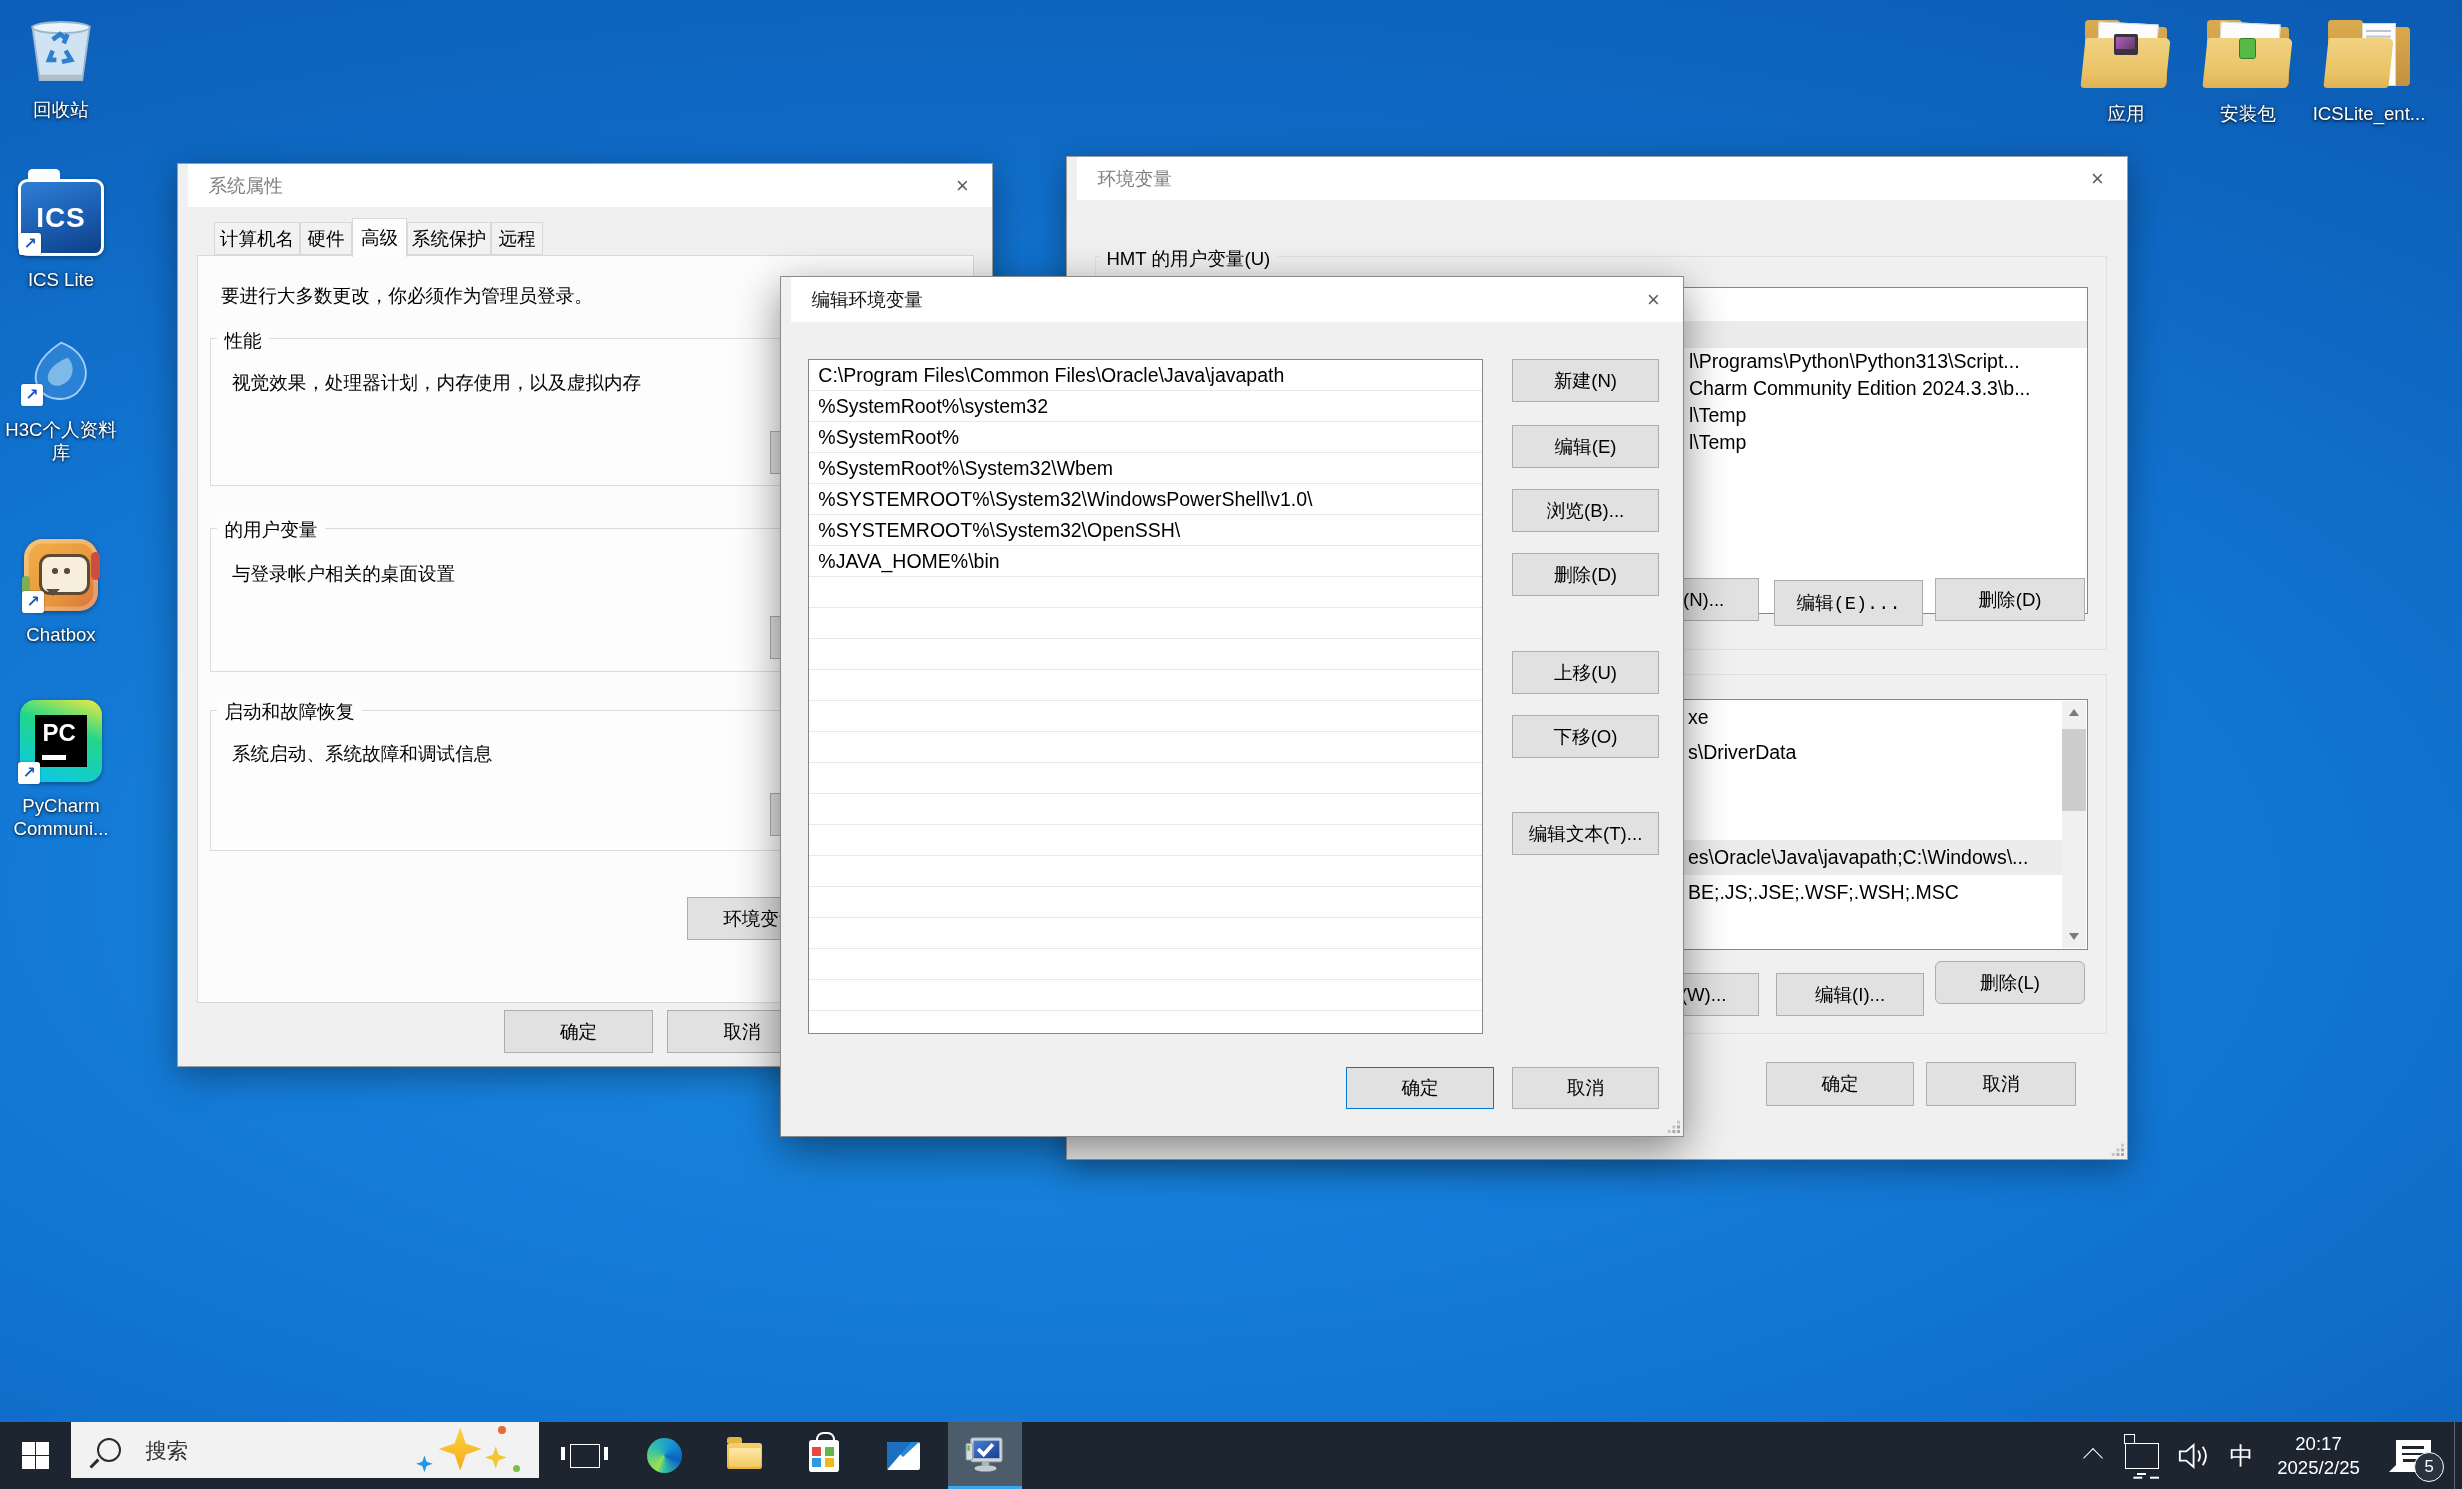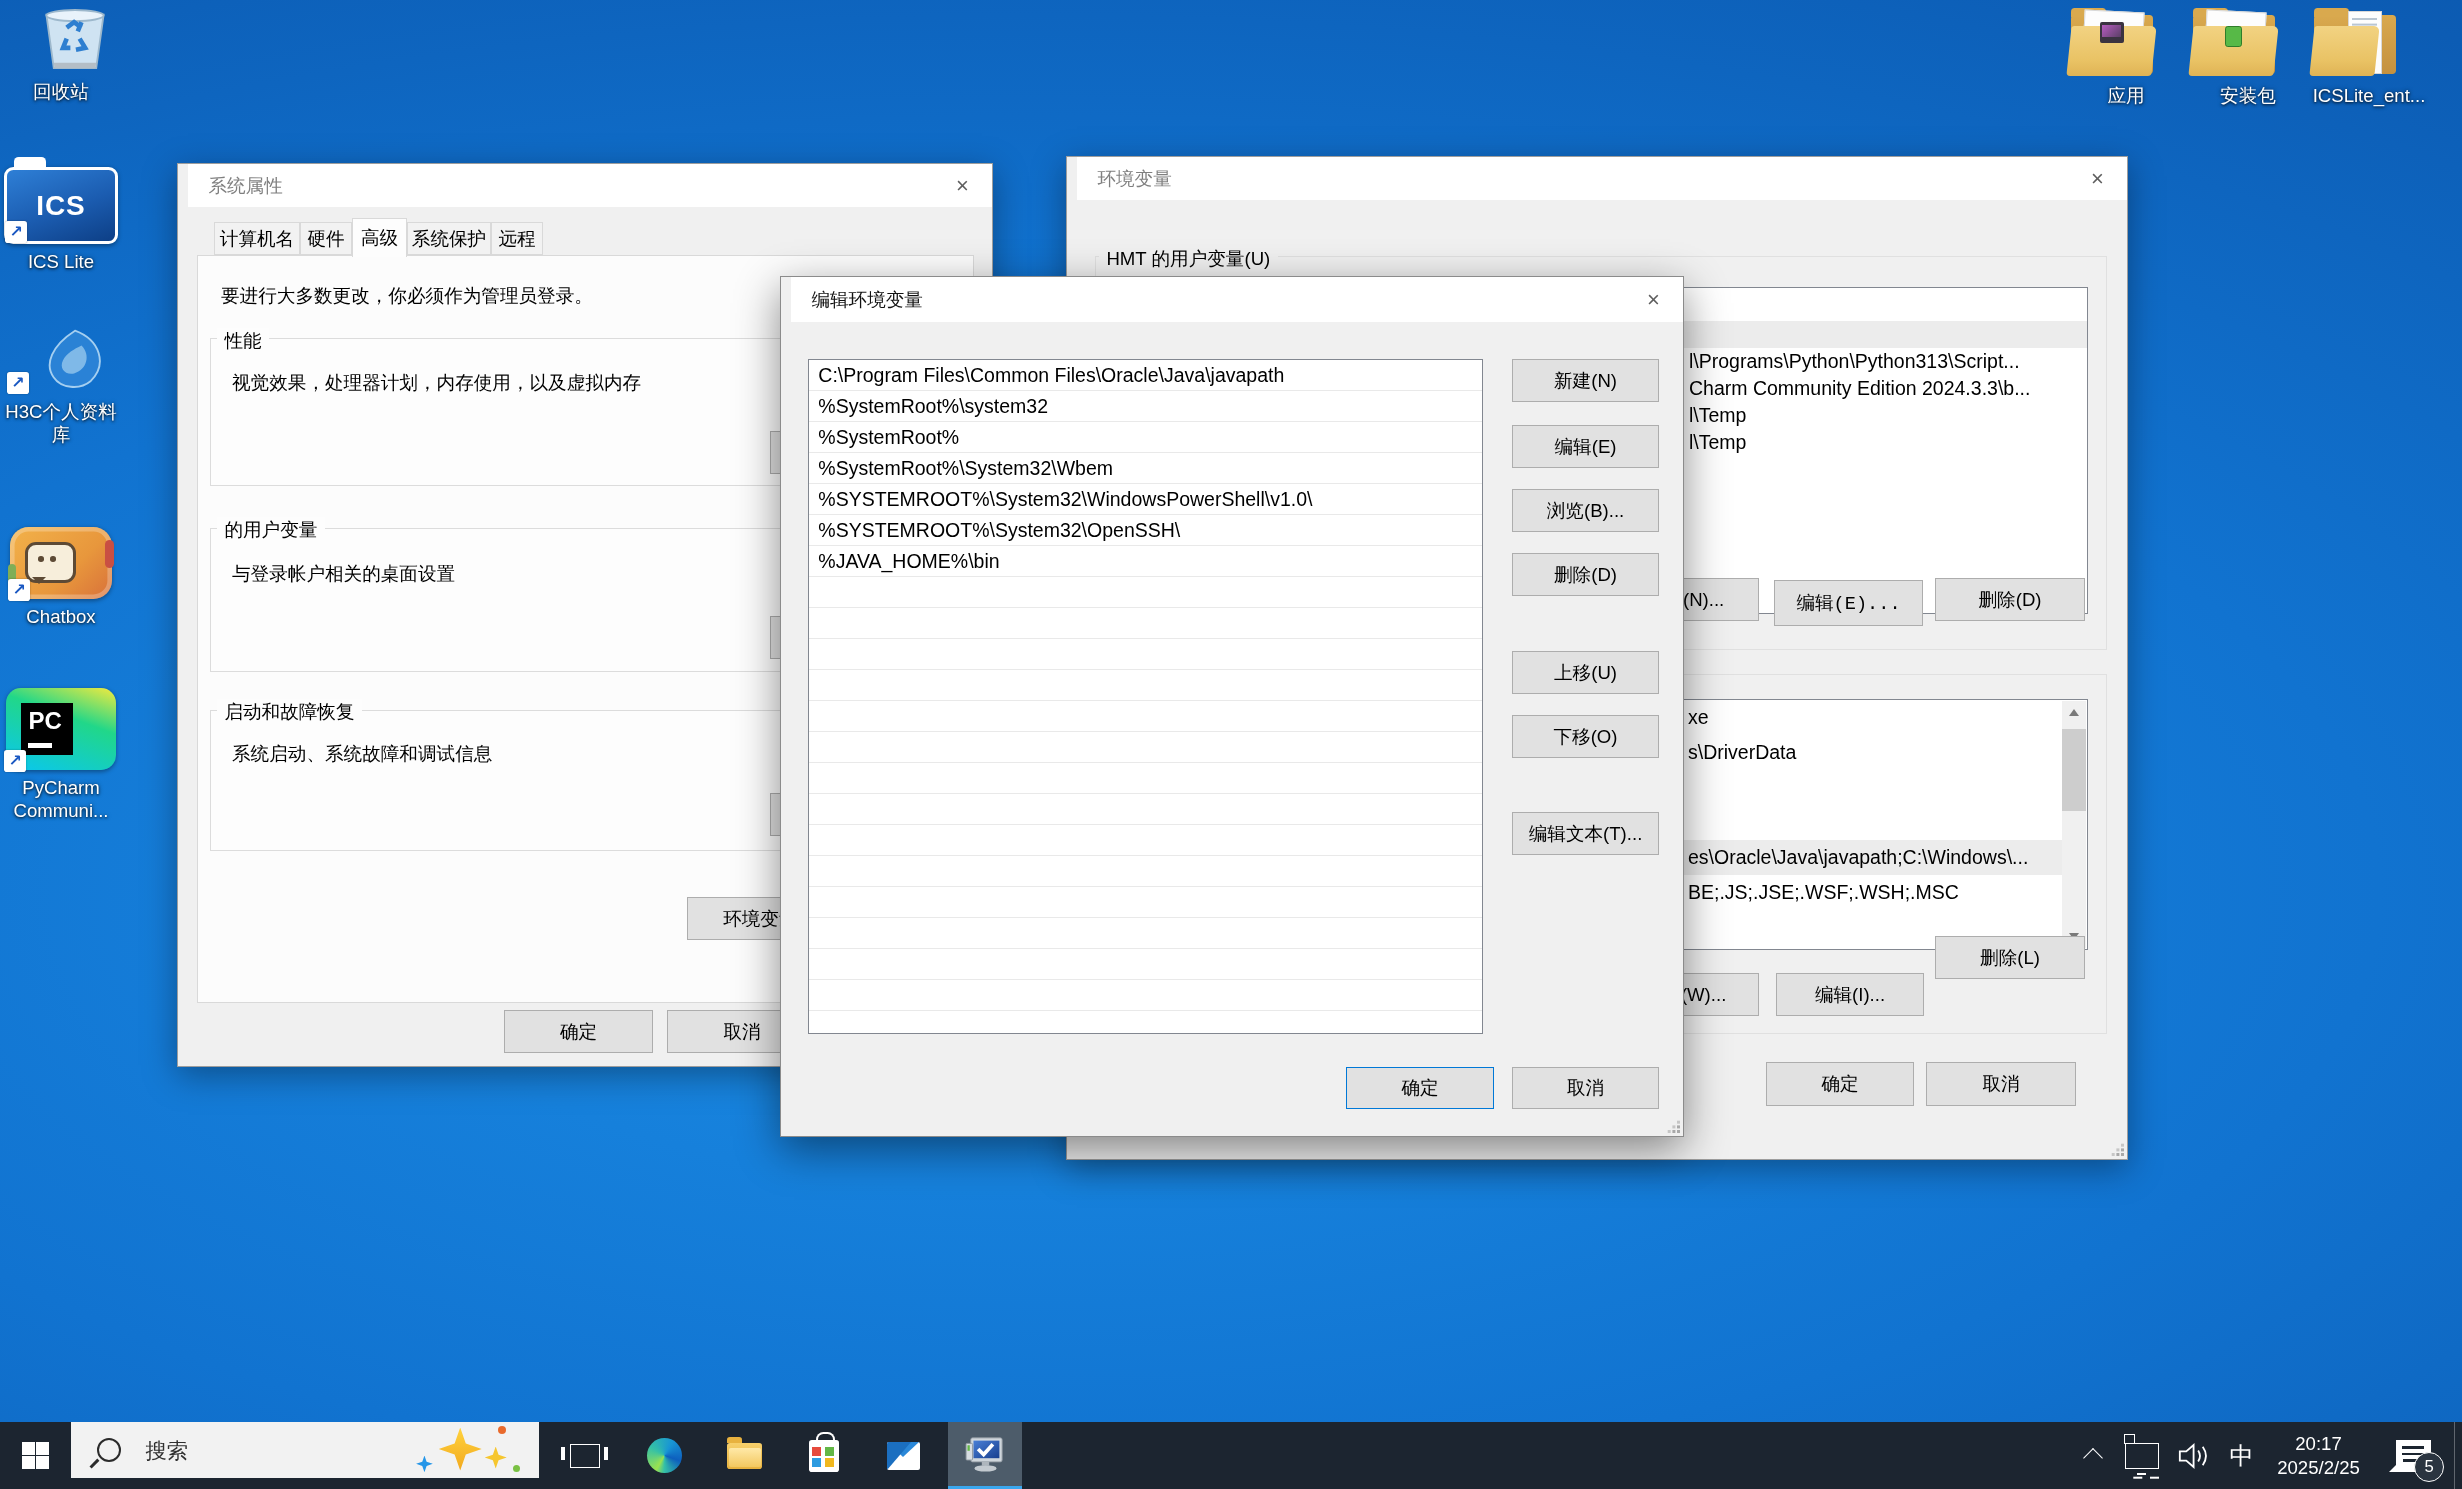--- a/index.html
+++ b/index.html
@@ -1,21 +1,21 @@
 <!DOCTYPE html>
 <html style="font-size:15px"><head>
 <meta charset="utf-8">
 <style>
   html,body{margin:0;padding:0;width:2462px;height:1489px;overflow:hidden;
     font-family:"Liberation Sans","DejaVu Sans",sans-serif;}
   #stage{position:absolute;left:0;top:0;width:2462px;height:1489px;overflow:hidden;
     background:radial-gradient(130% 95% at 42% 60%, #1b8de6 0%, #1173d0 42%, #0c5cb4 75%, #0a4f9e 100%);}
   
   .di{position:absolute;width:122px;text-align:center;color:#fff;}
-  .di .ic{position:relative;margin:0 auto;padding-left:28px;}
+  .di .ic{position:relative;margin:12px auto;}
   .di .lbl{margin-top:5.6px;font-size:18.6px;line-height:23px;text-shadow:0 0.9px 2.8px rgba(0,0,0,.85),0 0 5.6px rgba(0,0,0,.4);}
   .sc-badge{position:absolute;left:-1.9px;bottom:-1.9px;width:22px;height:22px;background:#fff;border-radius:2.8px;
     color:#1a58c2;font-size:16px;font-weight:bold;line-height:22px;text-align:center;box-shadow:0 0 1.9px rgba(0,0,0,.4);}
   
   .bin{width:72px;height:67px;margin:0 auto;position:relative;}
   
   .icsic{width:80px;height:71px;border-radius:9.3px;border:3.7px solid #fff;position:relative;
     background:linear-gradient(160deg,#2e7fd6 0%,#1b5cb0 55%,#0d3f86 100%);box-shadow:0 1.9px 4.6px rgba(0,0,0,.35);}
   .icsic:before{content:"";position:absolute;top:-13px;left:7.4px;width:32px;height:11px;background:#fff;border-radius:4.6px 4.6px 0 0;}
   .icsic span{position:absolute;inset:0;display:flex;align-items:center;justify-content:center;
@@ -287,21 +287,21 @@
       </div>
       <div class="sb">
         <div class="ar up"></div>
         <div class="th" style="top:28px;height:82px;"></div>
         <div class="ar dn"></div>
       </div>
     </div>
 
     <div class="btn" style="left:544px;top:816px;width:148px;height:43px;">新建(W)...</div>
     <div class="btn" style="left:709px;top:816px;width:148px;height:43px;">编辑(I)...</div>
-    <div class="btn" style="left:868px;top:779px;width:150px;height:43px;">删除(L)</div>
+    <div class="btn" style="left:868px;top:804px;width:150px;height:43px;border-radius:6px;">删除(L)</div>
 
     <div class="btn" style="left:699px;top:905px;width:148px;height:44px;">确定</div>
     <div class="btn" style="left:859px;top:905px;width:150px;height:44px;">取消</div>
     <div class="grip"></div>
   </div>
 
   <div class="win" style="left:780px;top:276px;width:902px;height:859px;border-color:#8b8b8b;box-shadow:0 13px 41px rgba(0,0,0,.45);z-index:30;">
     <div class="tbar" style="height:45px;">
       <span>编辑环境变量</span>
       <span class="xbtn">×</span>

